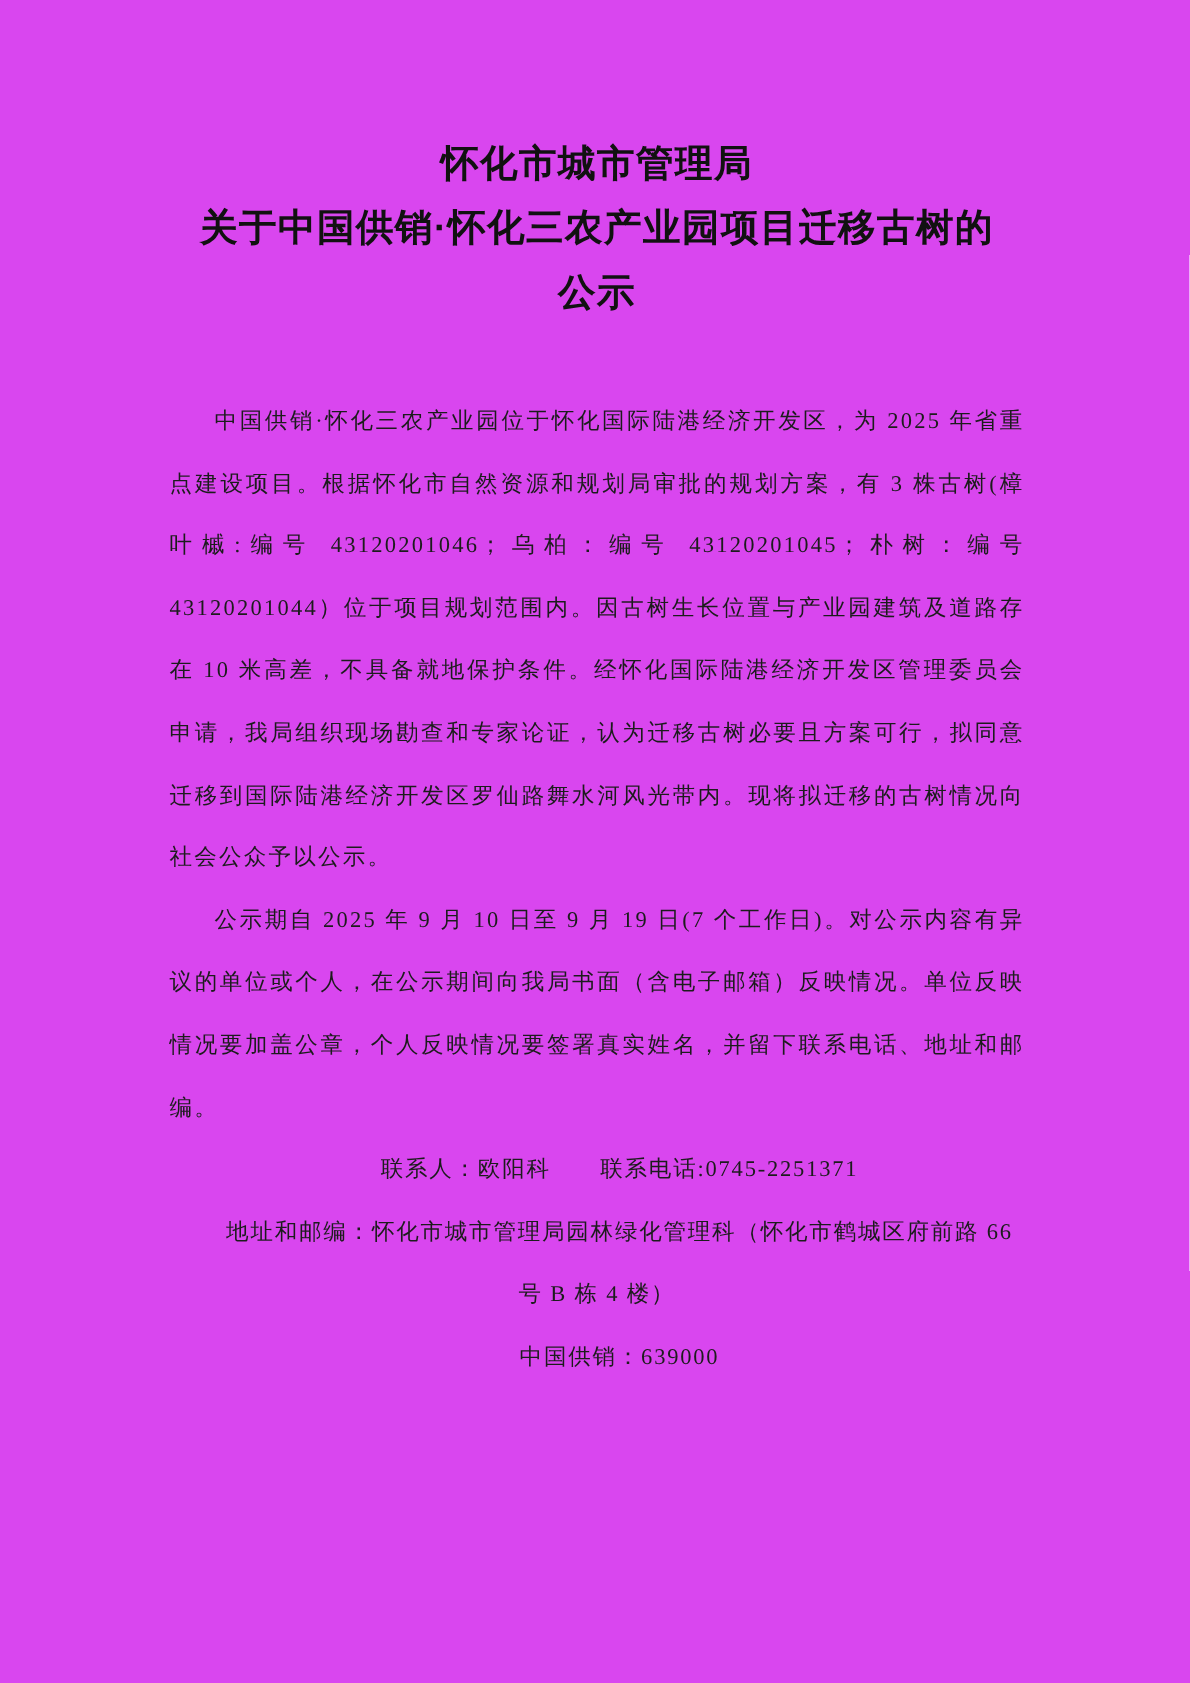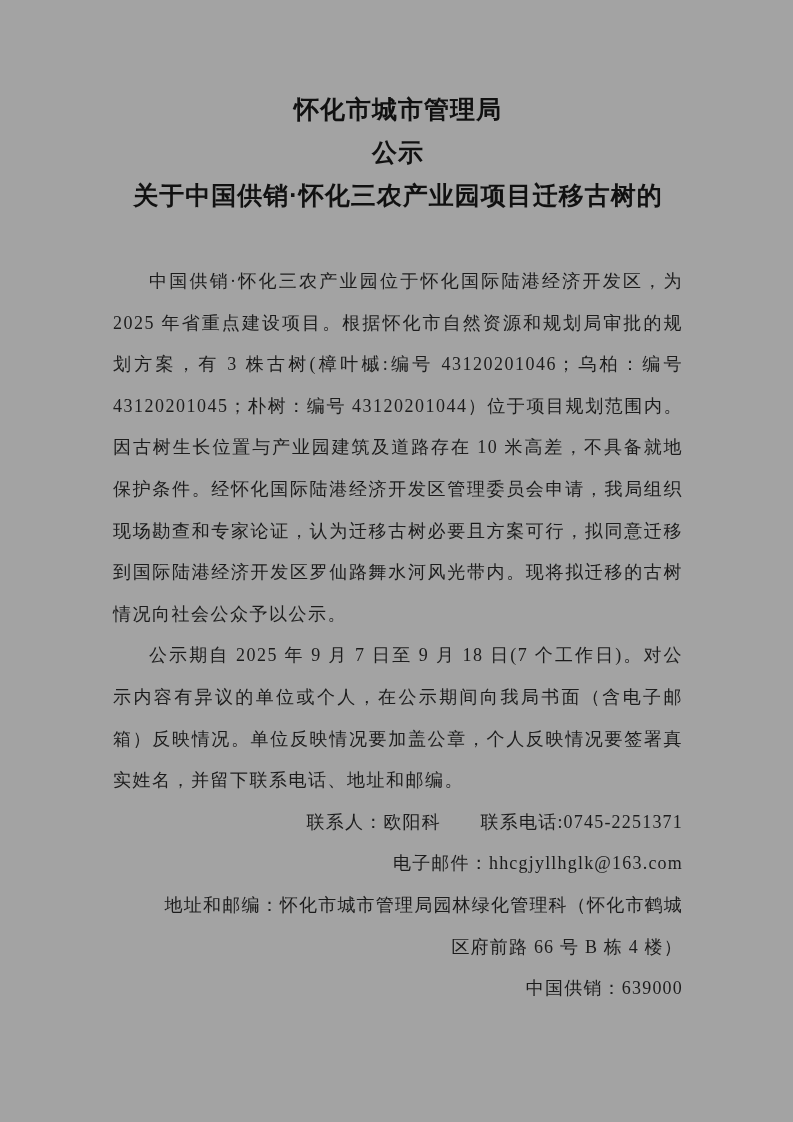--- a/index.html
+++ b/index.html
@@ -5,79 +5,78 @@
   html, body {
     margin: 0;
     padding: 0;
     background: #ffffff;
   }
   .page {
     position: relative;
     width: 793px;
     height: 1122px;
     margin: 0 auto;
-    background: #a3a3a3;
+    background: #d946ef;
     box-sizing: border-box;
     padding: 88px 110px 0 113px;
     color: #1c1c1c;
     overflow: hidden;
   }
   .doc-title {
     font-family: "Liberation Sans", "DejaVu Sans", sans-serif;
     font-weight: 700;
     font-size: 25px;
     line-height: 43px;
     text-align: center;
     letter-spacing: 1px;
     color: #111111;
   }
   .doc-body {
     margin-top: 44px;
     font-family: "Liberation Serif", "DejaVu Serif", serif;
-    font-size: 18px;
+    font-size: 15px;
     line-height: 41.6px;
     color: #1c1c1c;
   }
   .doc-body p {
     margin: 0;
     text-indent: 2em;
   }
   .doc-body p.justified {
     text-align: justify;
     text-justify: inter-character;
     letter-spacing: 1.5px;
   }
   .contact-line {
-    text-align: right;
+    text-align: center;
     letter-spacing: 1.2px;
   }
   .inline-gap {
     display: inline-block;
     width: 2.2em;
   }
 </style>
 </head>
 <body>
 
 <div class="page">
 
   <div class="doc-title">
     <div>怀化市城市管理局</div>
+    <div>关于中国供销·怀化三农产业园项目迁移古树的</div>
     <div>公示</div>
-    <div>关于中国供销·怀化三农产业园项目迁移古树的</div>
   </div>
 
   <div class="doc-body">
 
     <p class="justified">中国供销·怀化三农产业园位于怀化国际陆港经济开发区，为 2025 年省重点建设项目。根据怀化市自然资源和规划局审批的规划方案，有 3 株古树(樟叶槭:编号 43120201046；乌柏：编号 43120201045；朴树：编号 43120201044）位于项目规划范围内。因古树生长位置与产业园建筑及道路存在 10 米高差，不具备就地保护条件。经怀化国际陆港经济开发区管理委员会申请，我局组织现场勘查和专家论证，认为迁移古树必要且方案可行，拟同意迁移到国际陆港经济开发区罗仙路舞水河风光带内。现将拟迁移的古树情况向社会公众予以公示。</p>
 
-    <p class="justified">公示期自 2025 年 9 月 7 日至 9 月 18 日(7 个工作日)。对公示内容有异议的单位或个人，在公示期间向我局书面（含电子邮箱）反映情况。单位反映情况要加盖公章，个人反映情况要签署真实姓名，并留下联系电话、地址和邮编。</p>
+    <p class="justified">公示期自 2025 年 9 月 10 日至 9 月 19 日(7 个工作日)。对公示内容有异议的单位或个人，在公示期间向我局书面（含电子邮箱）反映情况。单位反映情况要加盖公章，个人反映情况要签署真实姓名，并留下联系电话、地址和邮编。</p>
 
     <p class="contact-line"><span>联系人：</span><span>欧阳科</span><span class="inline-gap"></span><span>联系电话:</span><span>0745-2251371</span></p>
 
-    <p class="contact-line"><span>电子邮件：</span><span>hhcgjyllhglk@163.com</span></p>
 
     <p class="contact-line"><span>地址和邮编：</span><span>怀化市城市管理局园林绿化管理科（怀化市鹤城区府前路 66 号 B 栋 4 楼）</span></p>
 
     <p class="contact-line"><span>中国供销：</span><span>639000</span></p>
 
   </div>
 </div>
 
 </body></html>

